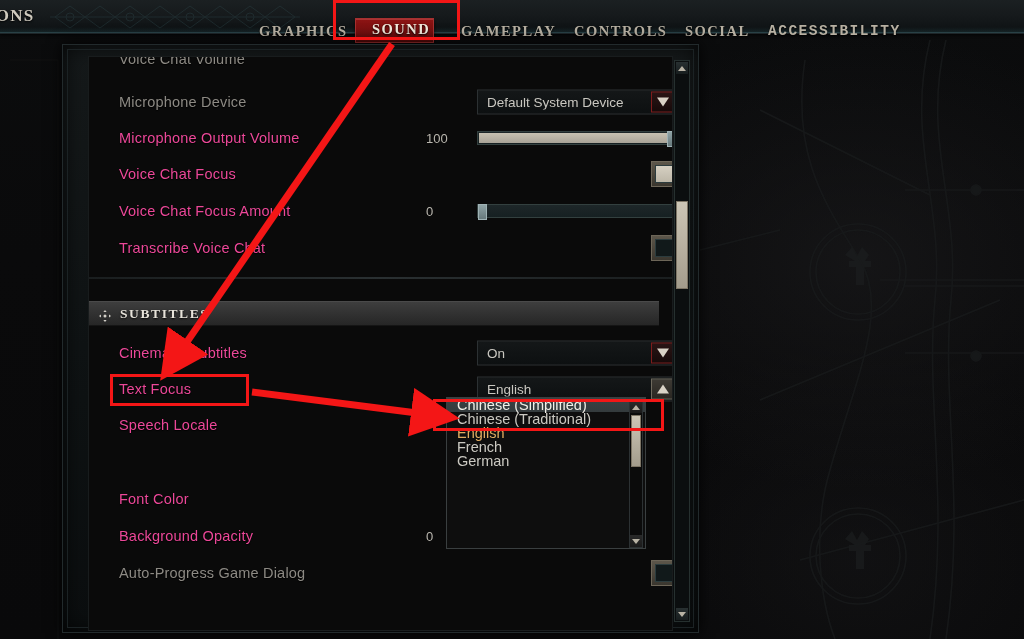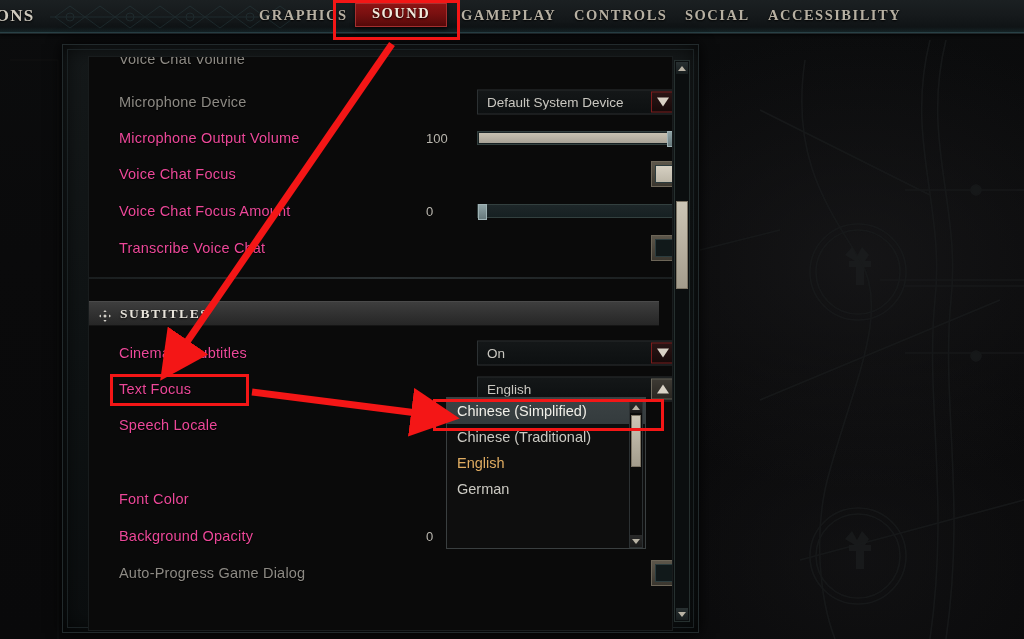--- a/index.html
+++ b/index.html
@@ -35,33 +35,33 @@
     background:linear-gradient(180deg, rgba(60,120,130,.0), rgba(70,140,150,.20));
   }
   .opt-title {
     position:absolute; left:-12px; top:6px;
     font-family: "Liberation Serif", serif;
     font-size: 17px; letter-spacing: 1.2px; font-weight: 700;
     color:#cfcabe; text-shadow: 0 1px 2px #000;
   }
   .filigree { position:absolute; left:50px; top:2px; width:250px; height:30px; opacity:.5;}
 
-  .tabs { position:absolute; left:0; top:0; height:34px; width:1024px;}
+  .tabs { position:absolute; left:0; top:16px; height:34px; width:1024px;}
   .tab {
     position:absolute; top:7px;
     font-family:"Liberation Serif", serif;
     font-size: 14.5px; letter-spacing:1.5px; font-weight:600;
     color:#b7b0a2; text-shadow:0 1px 2px #000;
     white-space: nowrap; cursor:pointer;
   }
   .tab.active {
     color:#f2e9dc;
     background: linear-gradient(180deg,#8e1414 0%, #7a1010 45%, #560a0a 100%);
     border:1px solid #a53030;
-    padding: 2px 16px 4px 16px;
+    padding: 2px 3px 4px 16px;
     top:2px;
     box-shadow: inset 0 1px 0 rgba(255,140,140,.25), 0 2px 4px rgba(0,0,0,.7);
   }
 
   
   .panel-frame{
     position:absolute; left:62px; top:44px; width:637px; height:589px;
     background: linear-gradient(180deg,#15191a,#0e1213 60%, #0b0e0f);
     border:1px solid #222a2c;
     box-shadow: 0 0 14px rgba(0,0,0,.9), inset 0 0 22px rgba(0,0,0,.8);
@@ -183,21 +183,21 @@
   }
 
   
   .dd-list{
     position:absolute; left:446px; top:397px; width:200px; height:152px;
     background:#0e0e0e;
     border:1px solid #3a3f40;
     z-index:40;
   }
   .dd-item{
-    position:relative; height:26px; display:flex; align-items:center;
+    position:relative; height:14px; display:flex; align-items:center;
     padding-left:10px; font-size:14.5px; color:#cbc9c2;
     cursor:pointer;
   }
   .dd-item.hover{
     background: linear-gradient(180deg,#3b4244,#343b3d);
     color:#f1efe8;
   }
   .dd-item.selected{ color:#e0ac61; }
   .dd-scroll{
     position:absolute; right:2px; top:2px; width:14px; height:148px;
@@ -301,21 +301,21 @@
           <circle cx="200" cy="15" r="4"></circle>
       </g>
     </svg>
 
     <div class="tabs">
       <div class="tab" style="left:259px;">GRAPHICS</div>
       <div class="tab active" style="left:355px;">SOUND</div>
       <div class="tab" style="left:461px;">GAMEPLAY</div>
       <div class="tab" style="left:574px;">CONTROLS</div>
       <div class="tab" style="left:685px;">SOCIAL</div>
-      <div class="tab" style="left:768px;">ACCESSIBILITY</div>
+      <div class="tab" style="left:768px;font-family:Liberation Mono, monospace;">ACCESSIBILITY</div>
     </div>
   </div>
 
   <div class="panel-frame"></div>
 
   <div class="panel-inner">
 
     <div class="row" style="top:-16px;">
       <div class="row-label dim">Voice Chat Volume</div>
     </div>
@@ -421,20 +421,21 @@
       <div class="checkbox">
           <div class="cb-in"></div>
         </div>
     </div>
   </div>
 
   <div class="dd-list">
     <div class="dd-item hover">Chinese (Simplified)</div>
     <div class="dd-item">Chinese (Traditional)</div>
     <div class="dd-item selected">English</div>
+    <div class="dd-item">French</div>
     <div class="dd-item">German</div>
 
     <div class="dd-scroll">
       <div class="sc-arrow" style="position:absolute;left:0;top:0;">
           <i class="mini-tri-up"></i>
         </div>
       <div class="sc-thumb"></div>
       <div class="sc-arrow" style="position:absolute;left:0;bottom:0;">
           <i class="mini-tri-down"></i>
         </div>

